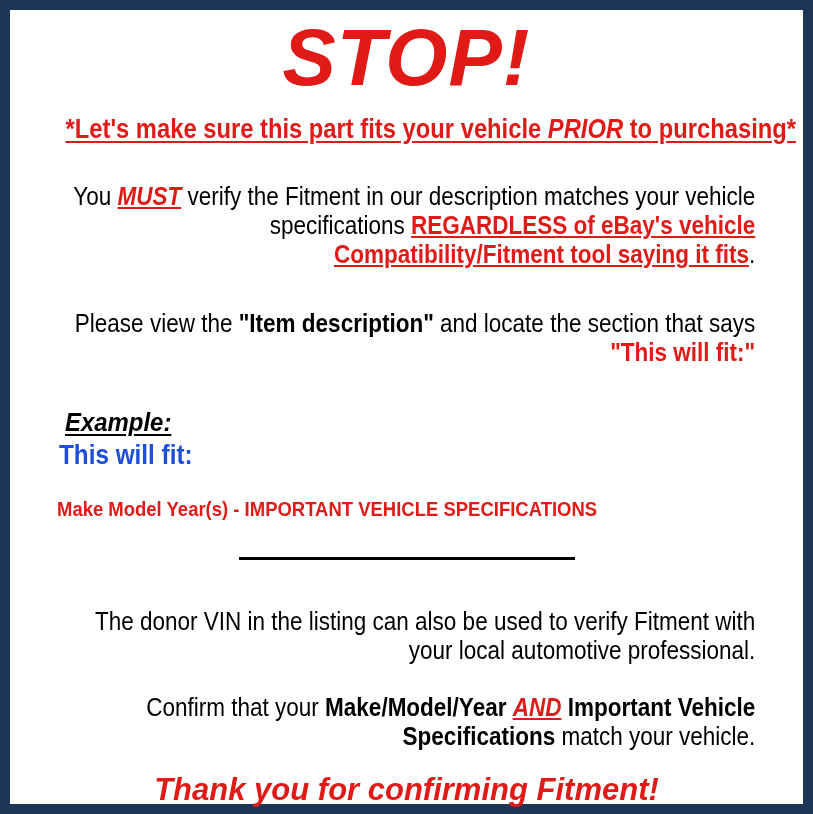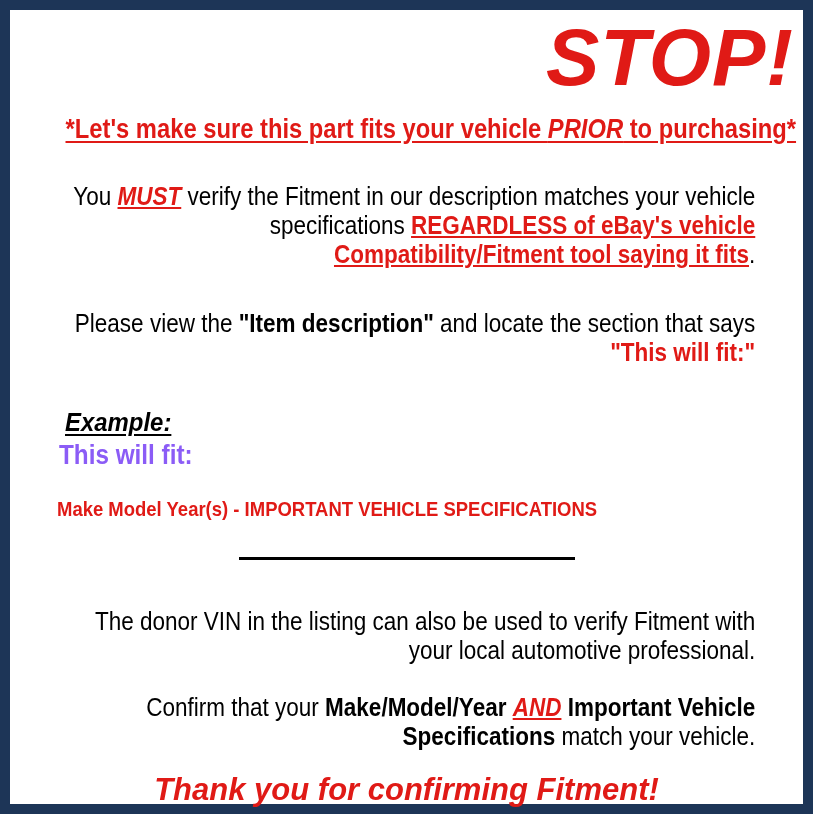--- a/index.html
+++ b/index.html
@@ -43,21 +43,21 @@
 
   
   #stop-title {
     margin: 0;
     padding-top: 8px;
     font-size: 80px;
     font-weight: bold;
     font-style: italic;
     color: #e01a16;
     letter-spacing: 1px;
-    text-align: right;
+    text-align: center;
     line-height: 1.0;
   }
 
   
   #subtitle {
     margin: 0;
     padding-top: 16px;
     font-size: 27px;
     font-weight: bold;
     color: #e01a16;
@@ -113,21 +113,21 @@
     display: inline-block;
     transform: scaleX(0.92);
     transform-origin: left center;
   }
   #example-fits {
     margin: 0;
     padding-top: 2px;
     margin-left: -6px;
     font-size: 27px;
     font-weight: bold;
-    color: #8b5cf6;
+    color: #1d4ed8;
     font-stretch: condensed;
     display: block;
   }
   #example-fits span {
     display: inline-block;
     transform: scaleX(0.90);
     transform-origin: left center;
   }
   #example-spec {
     margin: 0;

